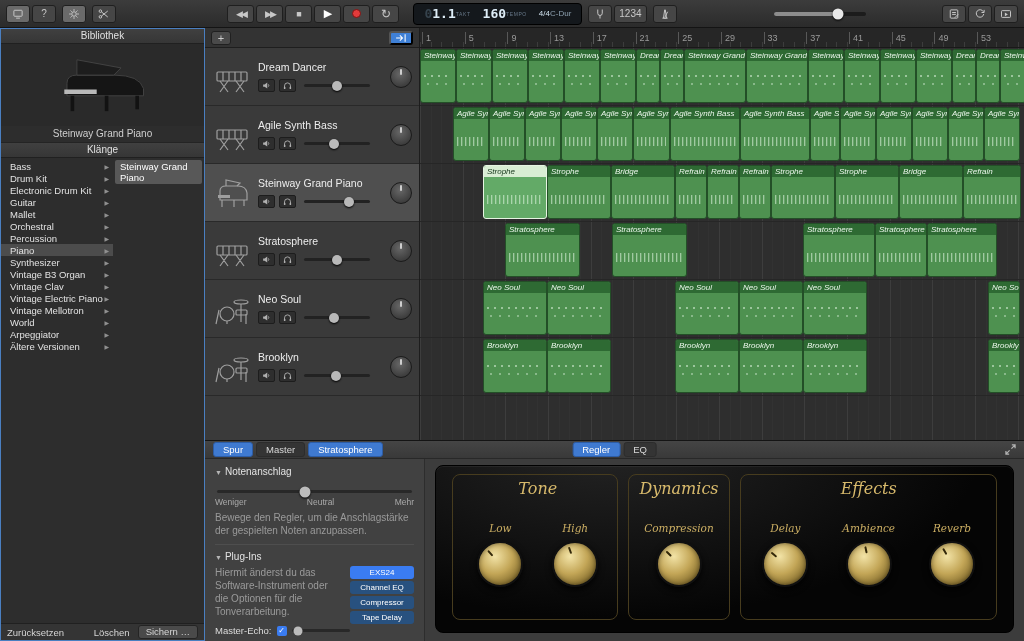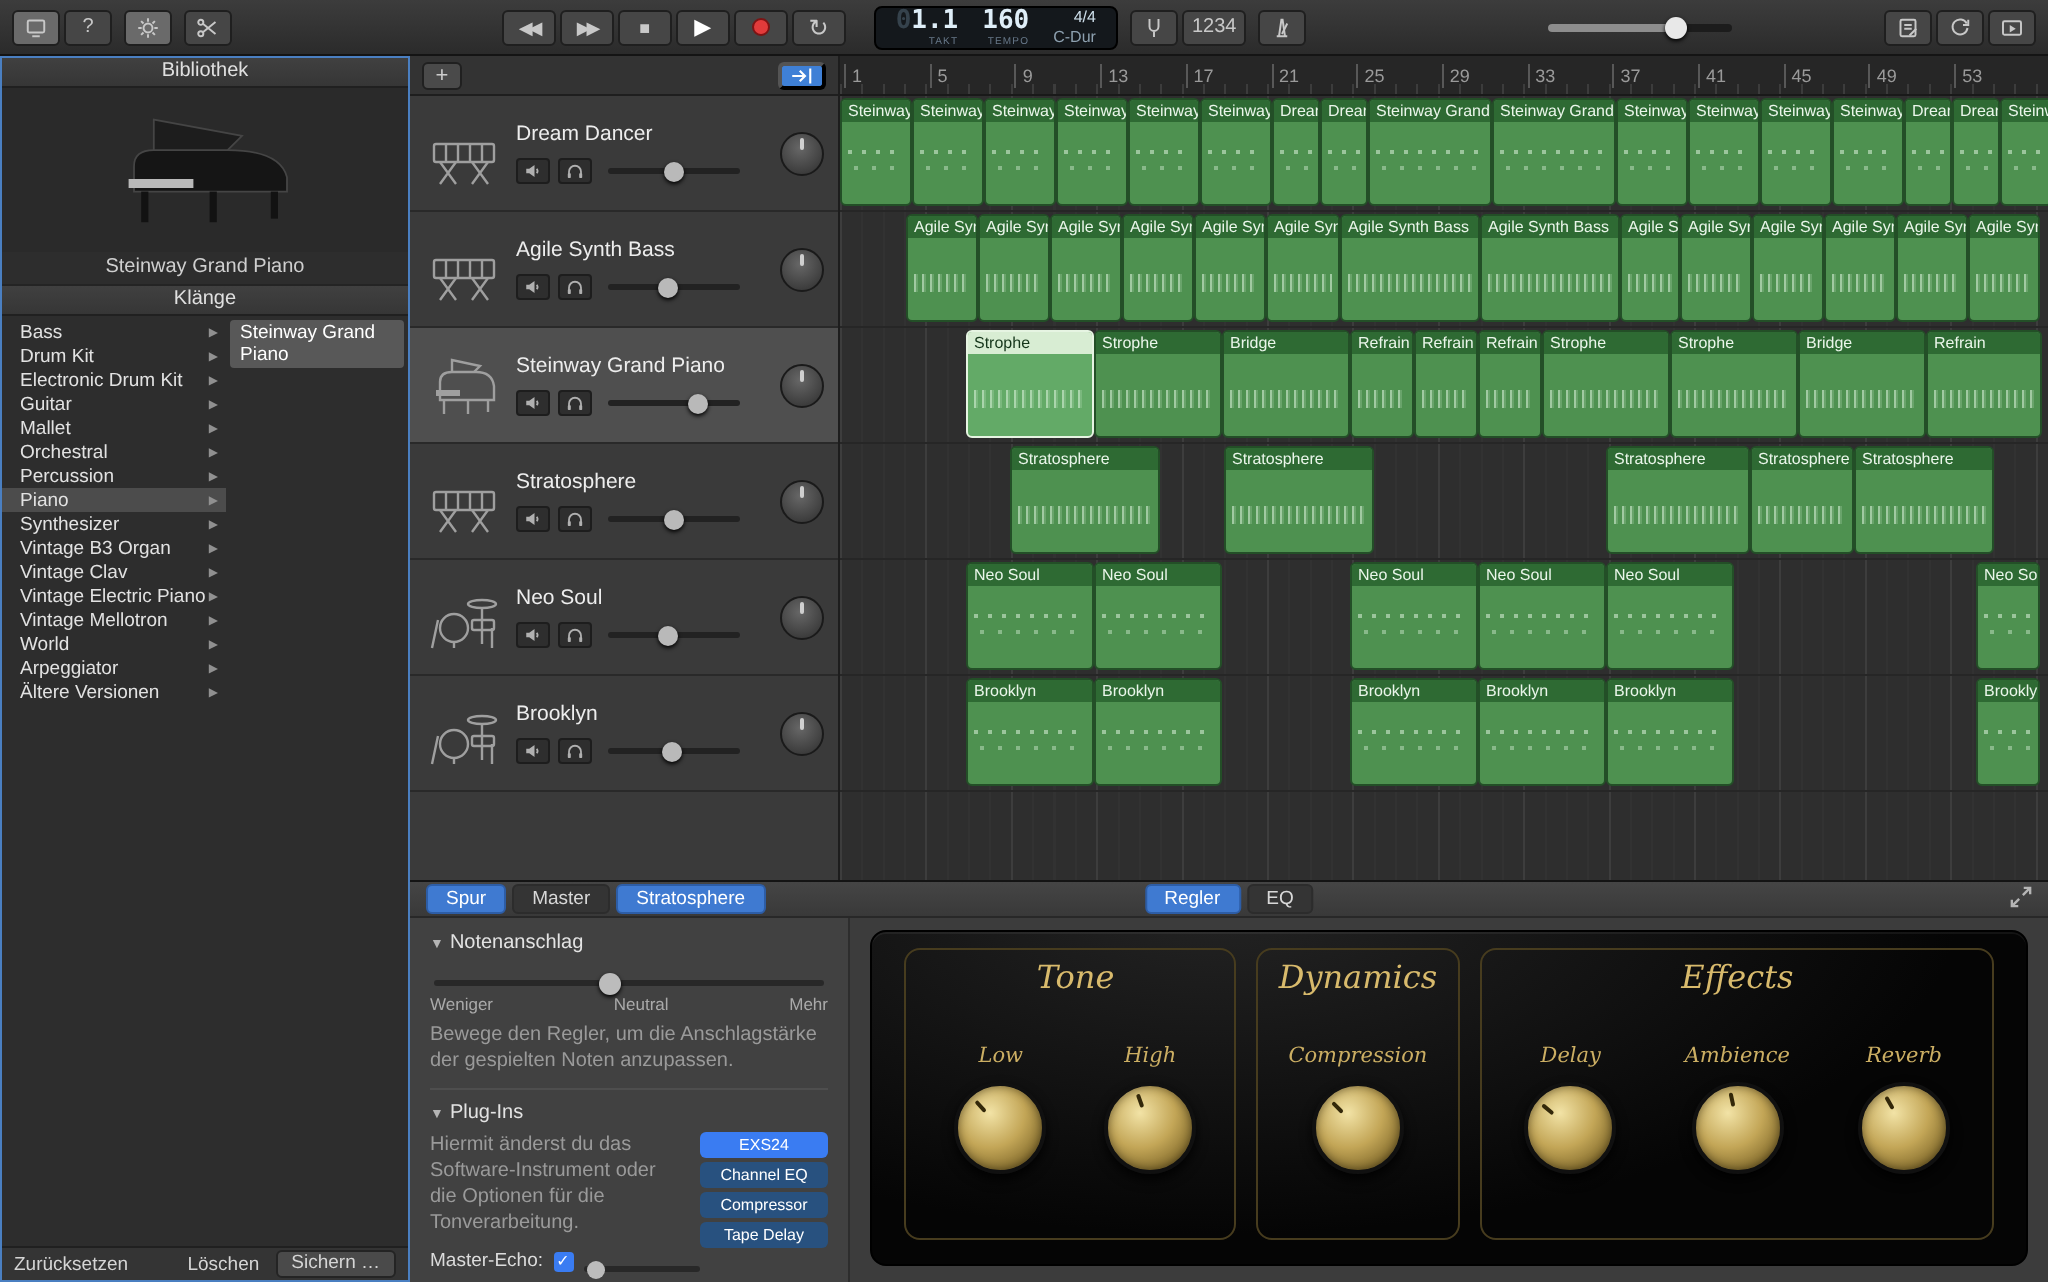--- a/index.html
+++ b/index.html
@@ -16,21 +16,21 @@
   .tb-btn.active { background:#6a6a6a; color:#fff; }
   .tb-btn svg { width:12px; height:12px; stroke:#c8c8c8; fill:none; stroke-width:1.3; }
   .tb-btn svg .fill { fill:#c8c8c8; stroke:none; }
   .transport { display:flex; gap:2px; margin-left:14px; }
   .transport .tb-btn { width:27px; font-size:9px; }
   .rec-dot { width:9px; height:9px; border-radius:50%; background:#e23b3b; border:1px solid #7c1414; }
   .spacer { flex:1; }
 
   .lcd { height:22px; background:#14181c; border:1px solid #000; border-radius:4px;
     display:flex; align-items:center; gap:12px; padding:0 10px; margin-left:8px; }
-  .lcd-block { display:flex; flex-direction:column; align-items:flex-end; justify-content:center; line-height:1; }
+  .lcd-block { display:flex; flex-direction:row; align-items:center; justify-content:center; line-height:1; }
   .lcd-big { font-family:"DejaVu Sans Mono", monospace; font-size:13px; font-weight:bold; color:#dfeef8; }
   .lcd-ghost { color:#35424c; }
   .lcd-sub { font-size:5px; color:#68798a; letter-spacing:.6px; margin-top:2px; }
   .lcd-key div { font-size:8px; text-align:center; color:#cfe0ec; line-height:1.15; }
   .lcd-key div:last-child { color:#8da0af; }
 
   .vol-wrap { width:92px; height:4px; background:#1c1c1c; border-radius:2px; position:relative; margin-right:70px; }
   .vol-fill { position:absolute; left:0; top:0; bottom:0; width:70%; background:#8d8d8d; border-radius:2px; }
   .vol-thumb { position:absolute; top:50%; left:70%; width:11px; height:11px; border-radius:50%;
     background:#e8e8e8; transform:translate(-50%,-50%); box-shadow:0 1px 2px #000; }
@@ -101,21 +101,21 @@
     background-image:repeating-linear-gradient(90deg, #3c3c3c 0 1px, transparent 1px 10.675px);
     background-size:auto 5px; background-position:left bottom; background-repeat:repeat-x; }
   .ruler-num { position:absolute; top:4px; height:12px; line-height:12px; font-size:9px; color:#9a9a9a;
     border-left:1px solid #585858; padding-left:3px; }
   .lanes { position:absolute; top:20px; left:0; right:0; bottom:0;
     background-image:
       repeating-linear-gradient(90deg, rgba(255,255,255,.055) 0 1px, transparent 1px 42.7px),
       repeating-linear-gradient(90deg, rgba(255,255,255,.018) 0 1px, transparent 1px 10.675px); }
   .lane { height:58px; border-bottom:1px solid #262626; position:relative; }
   .region { position:absolute; top:1px; height:54px; background:#4e9150; border:1px solid #234f27;
-    border-radius:3px; overflow:hidden; }
+    border-radius:3px; overflow:hidden;font-style:italic; }
   .region .rh { height:11px; background:#2e6a33; color:#eaf6ea; font-size:8px; line-height:11px;
     padding:0 3px; white-space:nowrap; overflow:hidden; }
   .region.selected { background:#63aa67; border-color:#e6f4e2; }
   .region.selected .rh { background:#d8edd3; color:#15361a; }
   .pat { position:absolute; left:3px; right:3px; }
   .pat.wave { top:56%; height:9px;
     background:repeating-linear-gradient(90deg, rgba(228,248,228,.55) 0 1px, rgba(228,248,228,.18) 1px 2px, transparent 2px 4px); }
   .pat.dots { top:42%; height:18px;
     background-image:
       repeating-linear-gradient(90deg, rgba(232,250,232,.5) 0 2px, transparent 2px 7px),
@@ -143,21 +143,21 @@
     background:#bcbcbc; transform:translate(-50%,-50%); box-shadow:0 1px 2px #000; }
   .vel-labels { display:flex; justify-content:space-between; font-size:8.5px; color:#aaa; margin:2px 0 4px; }
   .caption { font-size:10px; color:#9a9a9a; line-height:1.3; }
   .hr { border-top:1px solid #4e4e4e; margin:7px 0 6px; }
   .plug-row { display:flex; gap:8px; margin-top:4px; }
   .plug-caption { flex:1; }
   .plug-col { width:64px; flex:0 0 64px; display:flex; flex-direction:column; gap:2px; }
   .plug-btn { font-size:8px; color:#fff; text-align:center; border-radius:3px; padding:2px 0; }
   .plug-btn.inst { background:#3a7cf2; }
   .plug-btn.chain { background:#28517f; }
-  .echo-row { position:absolute; left:10px; right:10px; bottom:5px; display:flex; align-items:flex-end; gap:5px; }
+  .echo-row { position:absolute; left:10px; right:10px; bottom:5px; display:flex; align-items:center; gap:5px; }
   .echo-row label { font-size:9.5px; color:#dcdcdc; }
   .chk { width:10px; height:10px; background:#3a7cf2; border-radius:2px; color:#fff; font-size:8px;
     line-height:10px; text-align:center; }
   .mini-slider { position:relative; width:58px; height:3px; background:#282828; border-radius:2px; }
   .mini-slider span { position:absolute; top:50%; left:12%; width:9px; height:9px; border-radius:50%;
     background:#bcbcbc; transform:translate(-50%,-50%); }
 
   .insp-right { flex:1; padding:6px 10px 8px; display:flex; }
   .knob-panel { flex:1; background:radial-gradient(ellipse at 30% -10%, #242424, #050505 65%);
     border:1px solid #000; border-radius:8px; display:flex; gap:10px; padding:8px 16px 12px;

